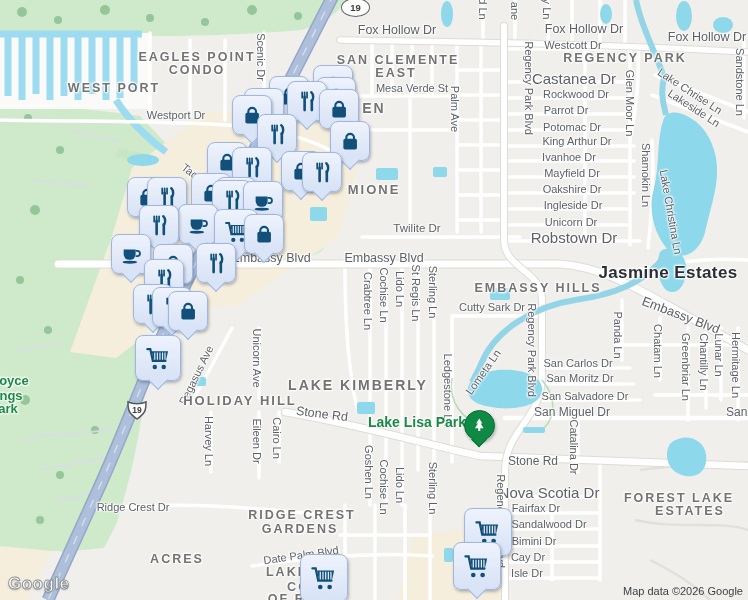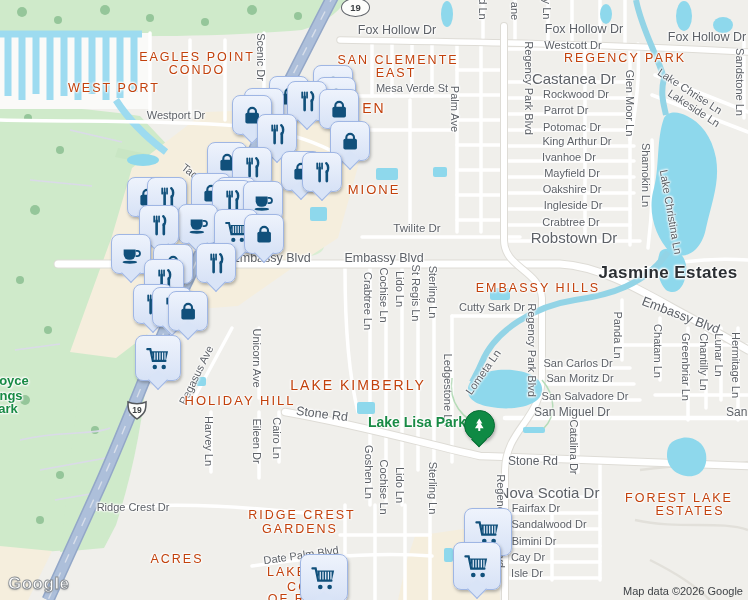--- a/index.html
+++ b/index.html
@@ -1,21 +1,21 @@
 <!DOCTYPE html>
 <html><head>
 <meta charset="utf-8">
 <style>
   html,body{margin:0;padding:0}
   .map{position:relative;width:748px;height:600px;background:#f0efeb;overflow:hidden;
        font-family:"Liberation Sans",sans-serif}
   svg.layer{position:absolute;left:0;top:0;z-index:1}
   .lbl{position:absolute;white-space:nowrap;z-index:30;color:#5d6167;
        text-shadow:0 0 2px #fff,0 0 2px #fff,0 0 3px #fff,1px 1px 2px #fff,-1px -1px 2px #fff}
-  .lbl.nb{color:#c2410c;font-weight:normal;letter-spacing:2px}
+  .lbl.nb{color:#737373;font-weight:bold;letter-spacing:2px}
   .lbl.city{color:#2b2f33;font-weight:bold;letter-spacing:.4px}
   .lbl.pk{color:#188a44;font-weight:bold}
   .pin{position:absolute;z-index:40;background:linear-gradient(180deg,#eef3fc,#d7e2f6);
        border:1.5px solid #9fb6e4;border-radius:8px;
        box-shadow:1px 2px 3px rgba(60,64,67,.35);
        display:flex;align-items:center;justify-content:center;color:#11507b}
   .pin::after{content:"";position:absolute;left:50%;bottom:-7px;width:13px;height:13px;
        transform:translateX(-50%) rotate(45deg);background:#d9e4f7;
        border-right:1.5px solid #9fb6e4;border-bottom:1.5px solid #9fb6e4;z-index:-1}
   .pin svg{width:64%;height:64%;pointer-events:none}
@@ -274,21 +274,21 @@
     <div class="lbl st" style="left: 573px; top: 45px; font-size: 11px; transform: translate(-50%, -50%);">Westcott Dr</div>
     <div class="lbl st" style="left: 574px; top: 78px; font-size: 15px; transform: translate(-50%, -50%);">Castanea Dr</div>
     <div class="lbl st" style="left: 576px; top: 94px; font-size: 11px; transform: translate(-50%, -50%);">Rockwood Dr</div>
     <div class="lbl st" style="left: 566px; top: 110px; font-size: 11px; transform: translate(-50%, -50%);">Parrot Dr</div>
     <div class="lbl st" style="left: 572px; top: 127px; font-size: 11px; transform: translate(-50%, -50%);">Potomac Dr</div>
     <div class="lbl st" style="left: 577px; top: 141px; font-size: 11px; transform: translate(-50%, -50%);">King Arthur Dr</div>
     <div class="lbl st" style="left: 569px; top: 157px; font-size: 11px; transform: translate(-50%, -50%);">Ivanhoe Dr</div>
     <div class="lbl st" style="left: 572px; top: 173px; font-size: 11px; transform: translate(-50%, -50%);">Mayfield Dr</div>
     <div class="lbl st" style="left: 572px; top: 189px; font-size: 11px; transform: translate(-50%, -50%);">Oakshire Dr</div>
     <div class="lbl st" style="left: 573px; top: 205px; font-size: 11px; transform: translate(-50%, -50%);">Ingleside Dr</div>
-    <div class="lbl st" style="left: 571px; top: 222px; font-size: 11px; transform: translate(-50%, -50%);">Crabtree Dr</div>
+    <div class="lbl st" style="left: 571px; top: 222px; font-size: 11px; transform: translate(-50%, -50%);">Unicorn Dr</div>
     <div class="lbl st" style="left: 574px; top: 237px; font-size: 15px; transform: translate(-50%, -50%);">Robstown Dr</div>
     <div class="lbl st" style="left: 412px; top: 88px; font-size: 11px; transform: translate(-50%, -50%);">Mesa Verde St</div>
     <div class="lbl st" style="left: 417px; top: 228px; font-size: 11.5px; transform: translate(-50%, -50%);">Twilite Dr</div>
     <div class="lbl st" style="left: 271px; top: 258px; font-size: 12.5px; transform: translate(-50%, -50%);">Embassy Blvd</div>
     <div class="lbl st" style="left: 384px; top: 258px; font-size: 12.5px; transform: translate(-50%, -50%);">Embassy Blvd</div>
     <div class="lbl st" style="left: 681px; top: 315px; font-size: 13px; transform: translate(-50%, -50%) rotate(21deg);">Embassy Blvd</div>
     <div class="lbl st" style="left: 492px; top: 307px; font-size: 11px; transform: translate(-50%, -50%);">Cutty Sark Dr</div>
     <div class="lbl st" style="left: 578px; top: 363px; font-size: 11px; transform: translate(-50%, -50%);">San Carlos Dr</div>
     <div class="lbl st" style="left: 580px; top: 378px; font-size: 11px; transform: translate(-50%, -50%);">San Moritz Dr</div>
     <div class="lbl st" style="left: 585px; top: 396px; font-size: 11px; transform: translate(-50%, -50%);">San Salvadore Dr</div>

